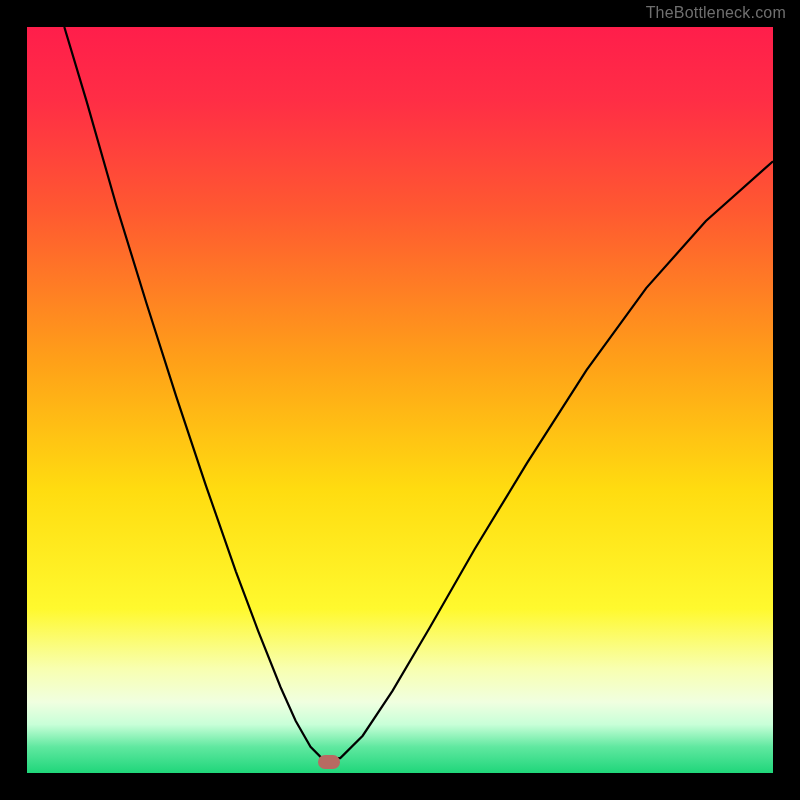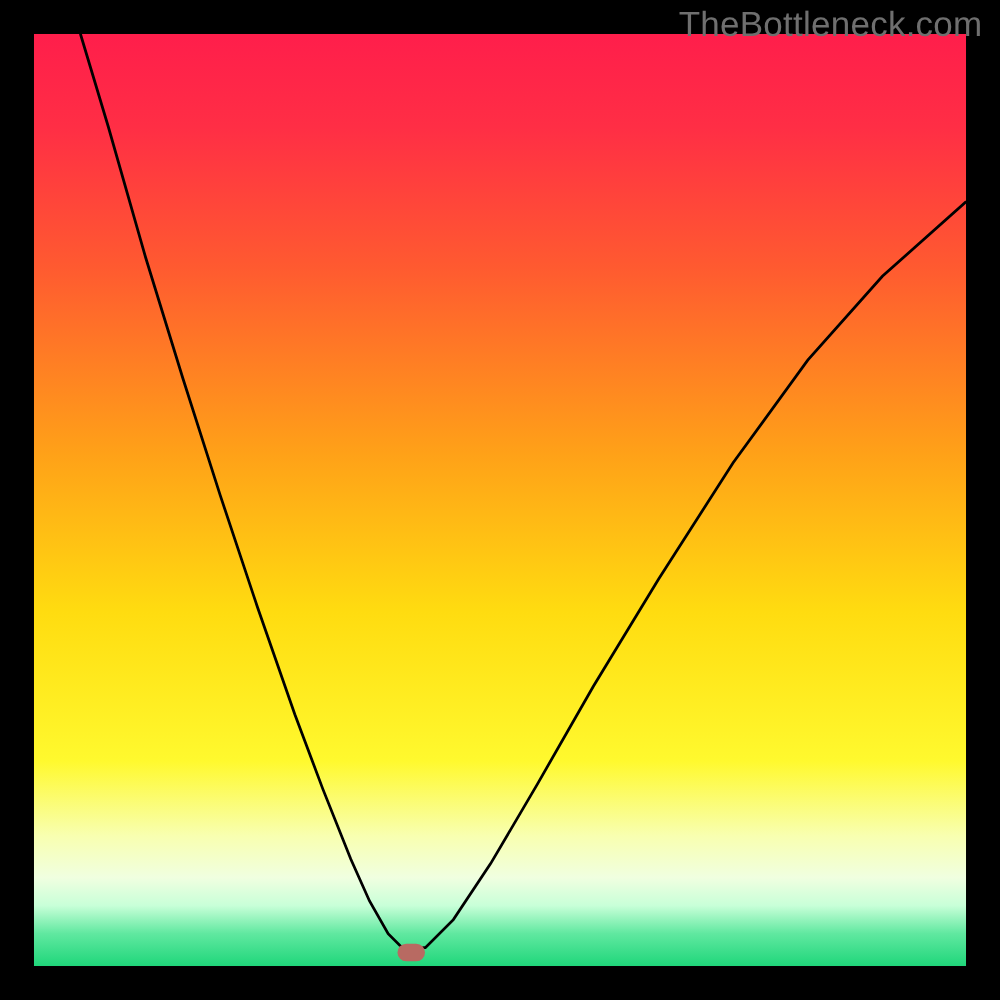--- a/index.html
+++ b/index.html
@@ -23,21 +23,21 @@
     top: 27px;
     width: 746px;
     height: 746px;
     overflow: hidden;
   }
   .watermark {
     position: absolute;
     top: 4px;
     right: 14px;
     color: #6f6f6f;
-    font-size: 28px;
+    font-size: 16px;
     font-weight: 500;
     letter-spacing: 0.2px;
     user-select: none;
   }
   .marker {
     position: absolute;
     width: 22px;
     height: 14px;
     border-radius: 7px;
     transform: translate(-50%, -50%);

